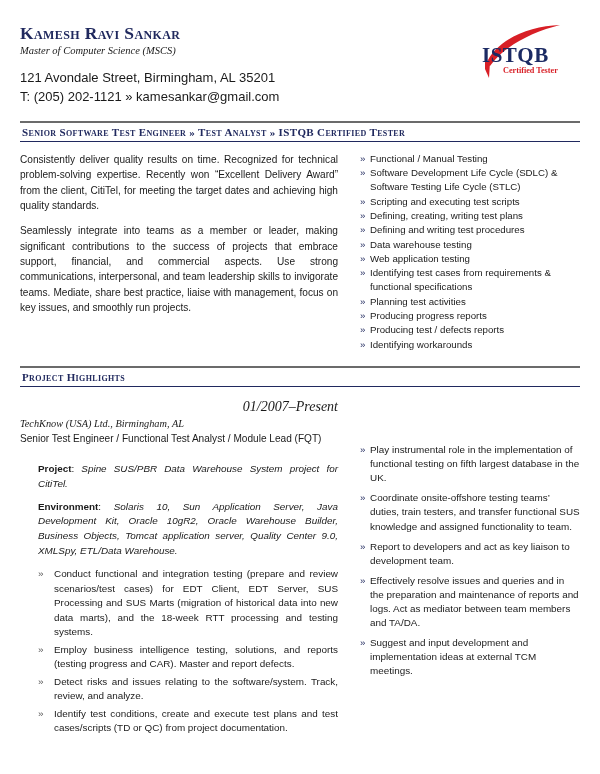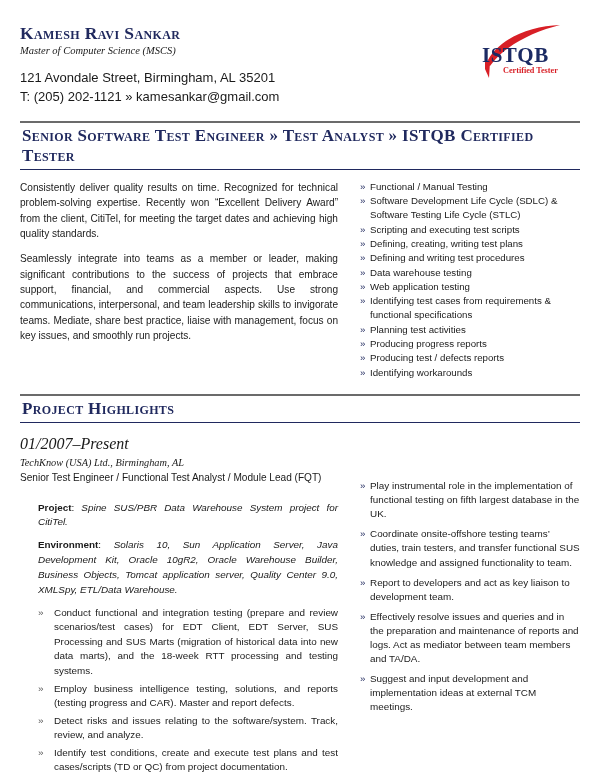--- a/index.html
+++ b/index.html
@@ -69,21 +69,21 @@
   .rule-top {
     border-top: 2.2px solid #6b6b6b;
   }
   .rule-bottom {
     border-top: 1.6px solid #20295e;
   }
   .section-bar-title {
     font-family: "Liberation Serif", serif;
     font-variant: small-caps;
     font-weight: bold;
-    font-size: 17px;
+    font-size: 11px;
     letter-spacing: 0.35px;
     color: #20295e;
     padding: 3px 0 3px 2px;
   }
 
   
   .columns {
     display: flex;
     margin-top: 10px;
   }
@@ -140,24 +140,25 @@
   ul.contrib-list li {
     margin-bottom: 6px;
     line-height: 1.42;
     font-size: 9.9px;
   }
 
   
   .exp-date {
     font-family: "Liberation Serif", serif;
     font-style: italic;
-    font-size: 16px;
+    font-size: 14px;
     color: #1a1a1a;
     margin: 0;
     line-height: 1.4;
+    text-align: right;
   }
   .exp-company {
     font-family: "Liberation Serif", serif;
     font-style: italic;
     font-size: 10.3px;
     color: #1a1a1a;
     margin: 0;
     line-height: 1.4;
   }
   .exp-title {

